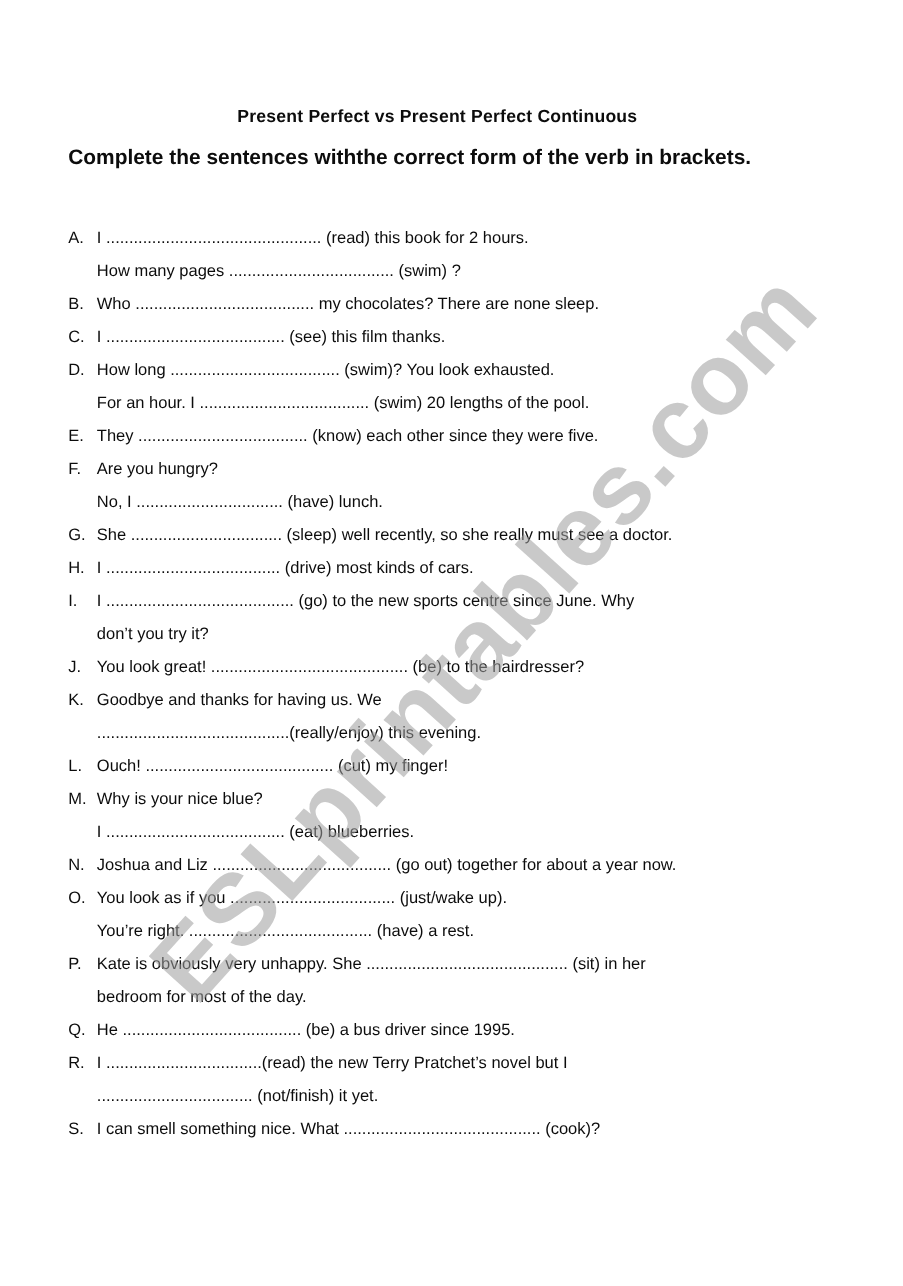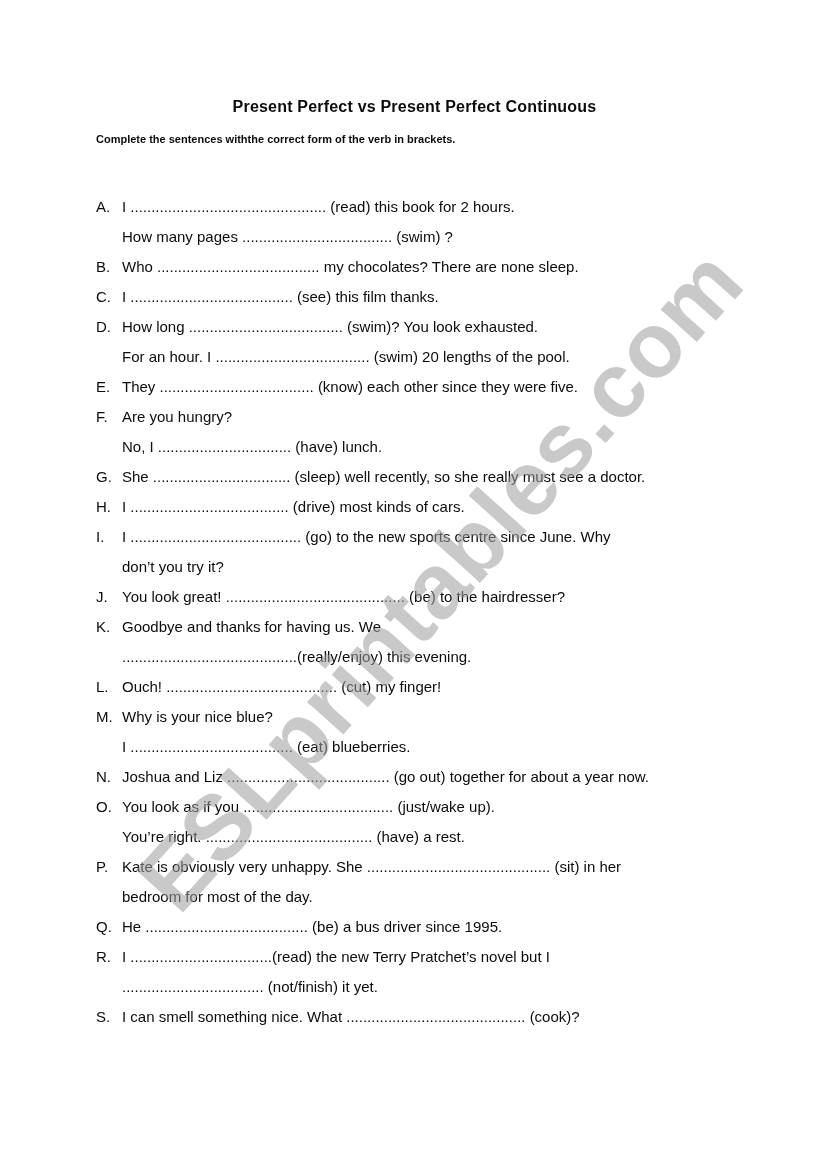--- a/index.html
+++ b/index.html
@@ -17,32 +17,32 @@
   }
   .page {
     position: relative;
     width: 821px;
     height: 1169px;
     background: #ffffff;
   }
   .content {
     position: relative;
     z-index: 1;
-    padding: 98px 88px 0 96px;
+    padding: 98px 88px 0 62px;
   }
   .title {
     font-size: 16px;
     font-weight: bold;
     text-align: center;
     margin: 0 0 17px 0;
     letter-spacing: 0.2px;
     color: #0c0c0c;
   }
   .instruction {
-    font-size: 11px;
+    font-size: 19px;
     font-weight: bold;
     margin: 8px 0 47px 0;
     color: #0c0c0c;
   }
   .items {
     font-size: 15px;
   }
   .row {
     display: flex;
     line-height: 30px;

